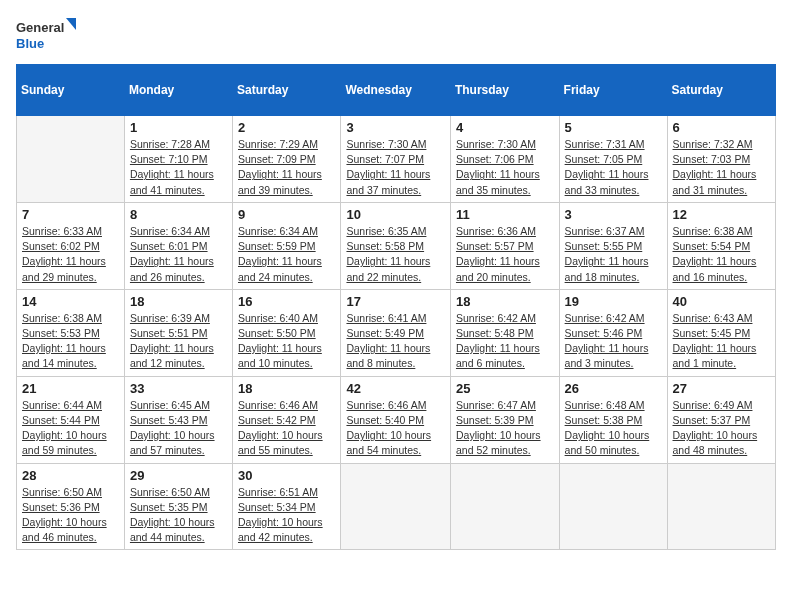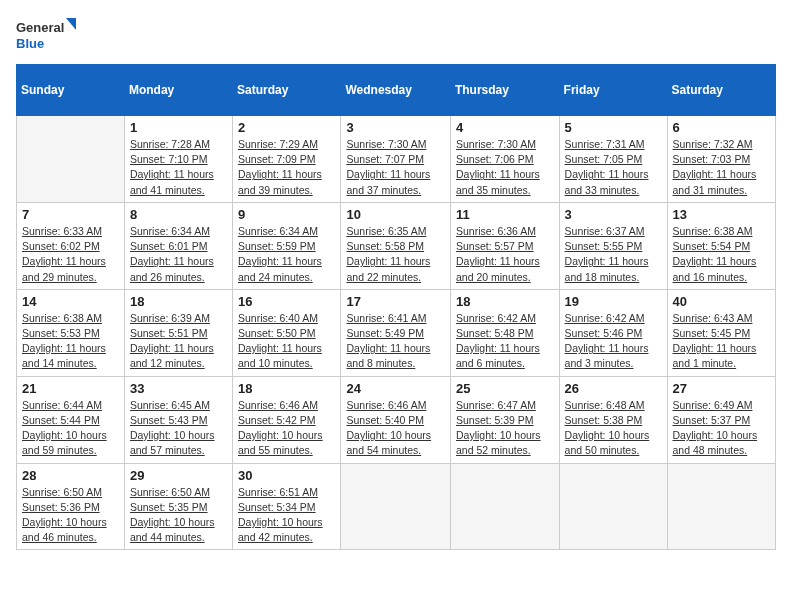--- a/index.html
+++ b/index.html
@@ -157,21 +157,21 @@
         </td>
         <td>
           <span class="day-number">11</span>
           <div class="day-info">Sunrise: 6:36 AM<br>Sunset: 5:57 PM<br>Daylight: 11 hours and 20 minutes.</div>
         </td>
         <td>
           <span class="day-number">3</span>
           <div class="day-info">Sunrise: 6:37 AM<br>Sunset: 5:55 PM<br>Daylight: 11 hours and 18 minutes.</div>
         </td>
         <td>
-          <span class="day-number">13</span>
+          <span class="day-number">12</span>
           <div class="day-info">Sunrise: 6:38 AM<br>Sunset: 5:54 PM<br>Daylight: 11 hours and 16 minutes.</div>
         </td>
       </tr>
       <tr>
         <td>
           <span class="day-number">14</span>
           <div class="day-info">Sunrise: 6:38 AM<br>Sunset: 5:53 PM<br>Daylight: 11 hours and 14 minutes.</div>
         </td>
         <td>
           <span class="day-number">18</span>
@@ -205,21 +205,21 @@
         </td>
         <td>
           <span class="day-number">33</span>
           <div class="day-info">Sunrise: 6:45 AM<br>Sunset: 5:43 PM<br>Daylight: 10 hours and 57 minutes.</div>
         </td>
         <td>
           <span class="day-number">18</span>
           <div class="day-info">Sunrise: 6:46 AM<br>Sunset: 5:42 PM<br>Daylight: 10 hours and 55 minutes.</div>
         </td>
         <td>
-          <span class="day-number">24</span>
+          <span class="day-number">42</span>
           <div class="day-info">Sunrise: 6:46 AM<br>Sunset: 5:40 PM<br>Daylight: 10 hours and 54 minutes.</div>
         </td>
         <td>
           <span class="day-number">25</span>
           <div class="day-info">Sunrise: 6:47 AM<br>Sunset: 5:39 PM<br>Daylight: 10 hours and 52 minutes.</div>
         </td>
         <td>
           <span class="day-number">26</span>
           <div class="day-info">Sunrise: 6:48 AM<br>Sunset: 5:38 PM<br>Daylight: 10 hours and 50 minutes.</div>
         </td>

